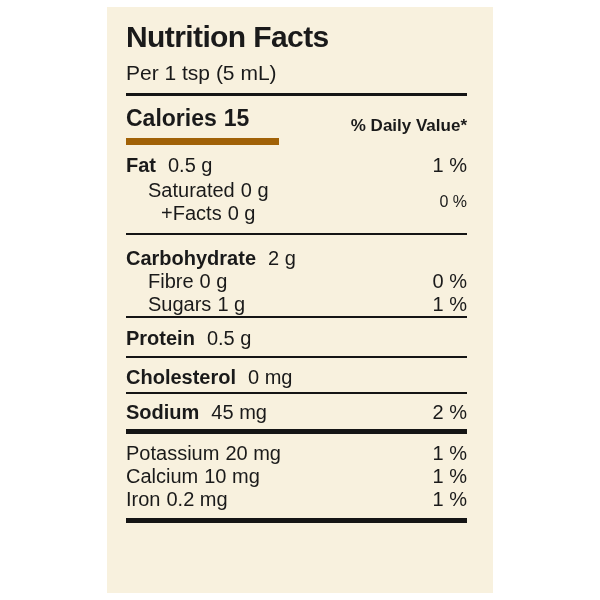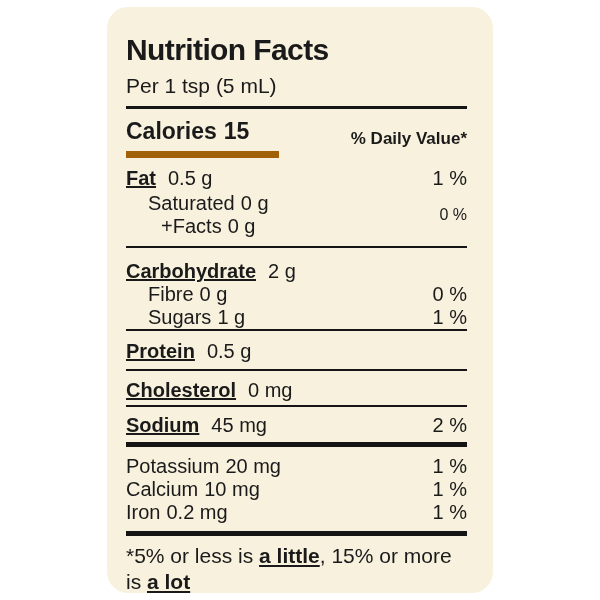--- a/index.html
+++ b/index.html
@@ -19,22 +19,21 @@
     overflow: hidden;
   }
   .nft {
     position: absolute;
     left: 107px;
     top: 7px;
     width: 386px;
     height: 586px;
     background: #f8f1de;
     box-sizing: border-box;
-    padding: 26px 26px 0 19px;
-    border-radius: 21px;
+    padding: 13px 26px 0 19px;
   }
   .nft-title {
     font-size: 30px;
     line-height: 34px;
     font-weight: 700;
     letter-spacing: -0.6px;
     white-space: nowrap;
   }
   .serving {
     margin-top: 6px;
@@ -70,21 +69,21 @@
     margin-bottom: 9px;
     white-space: nowrap;
   }
   .row {
     display: flex;
     justify-content: space-between;
     font-size: 20px;
     line-height: 23px;
   }
   .row .left { white-space: nowrap; }
-  .bold { font-weight: 700; text-decoration: underline; }
+  .bold { font-weight: 700; }
   .amt-gap  { margin-left: 12px; }
   .amt-sp   { margin-left: 6px; }
   .indent   { padding-left: 22px; text-align: center; }
   .dv-val   { white-space: nowrap; }
   .group-row {
     display: flex;
     justify-content: space-between;
     align-items: center;
     margin-top: 2px;
   }
@@ -206,19 +205,15 @@
 
     <div class="row">
       <span class="left">
         <span>Iron</span><span class="amt-sp">0.2 mg</span>
       </span>
       <span class="dv-val">1 %</span>
     </div>
 
     <div class="rule thick mt7"></div>
 
-    <div class="footnote">
-      <div><span>*5% or less is </span><span class="bold">a little</span><span>, 15% or more</span></div>
-      <div><span>is </span><span class="bold">a lot</span></div>
-    </div>
 
   </div>
 </div>
 
 </body></html>

